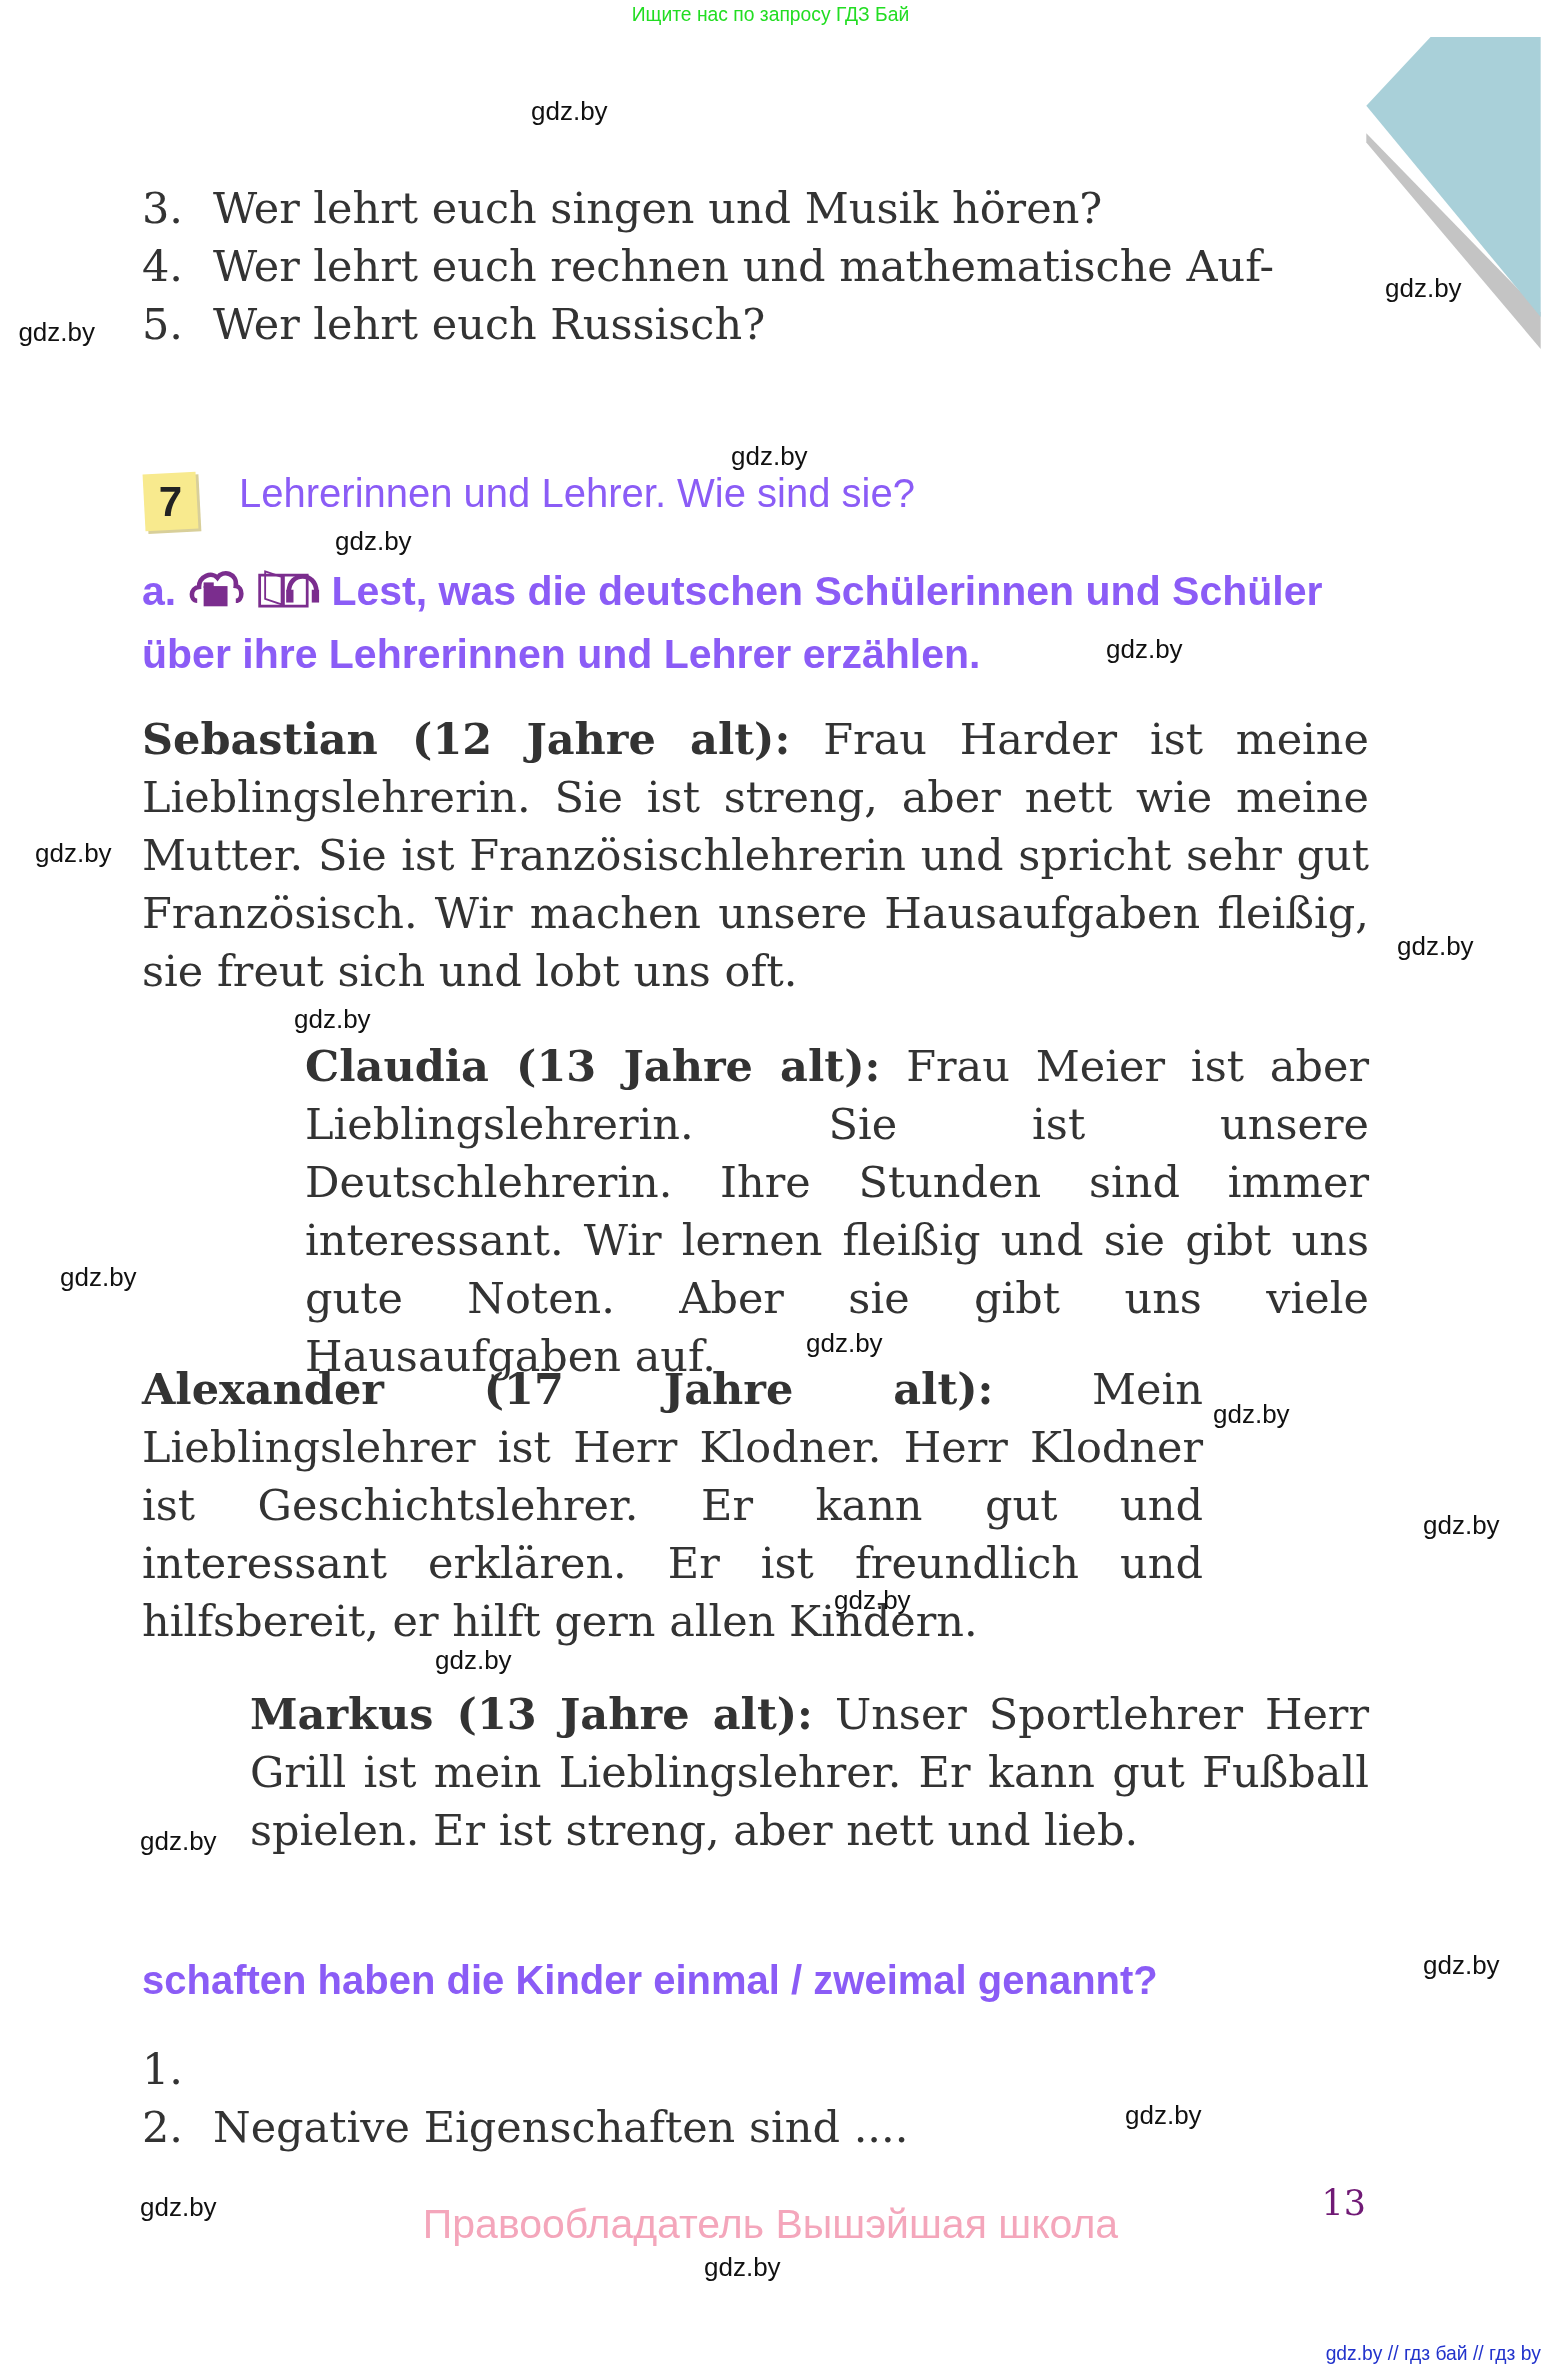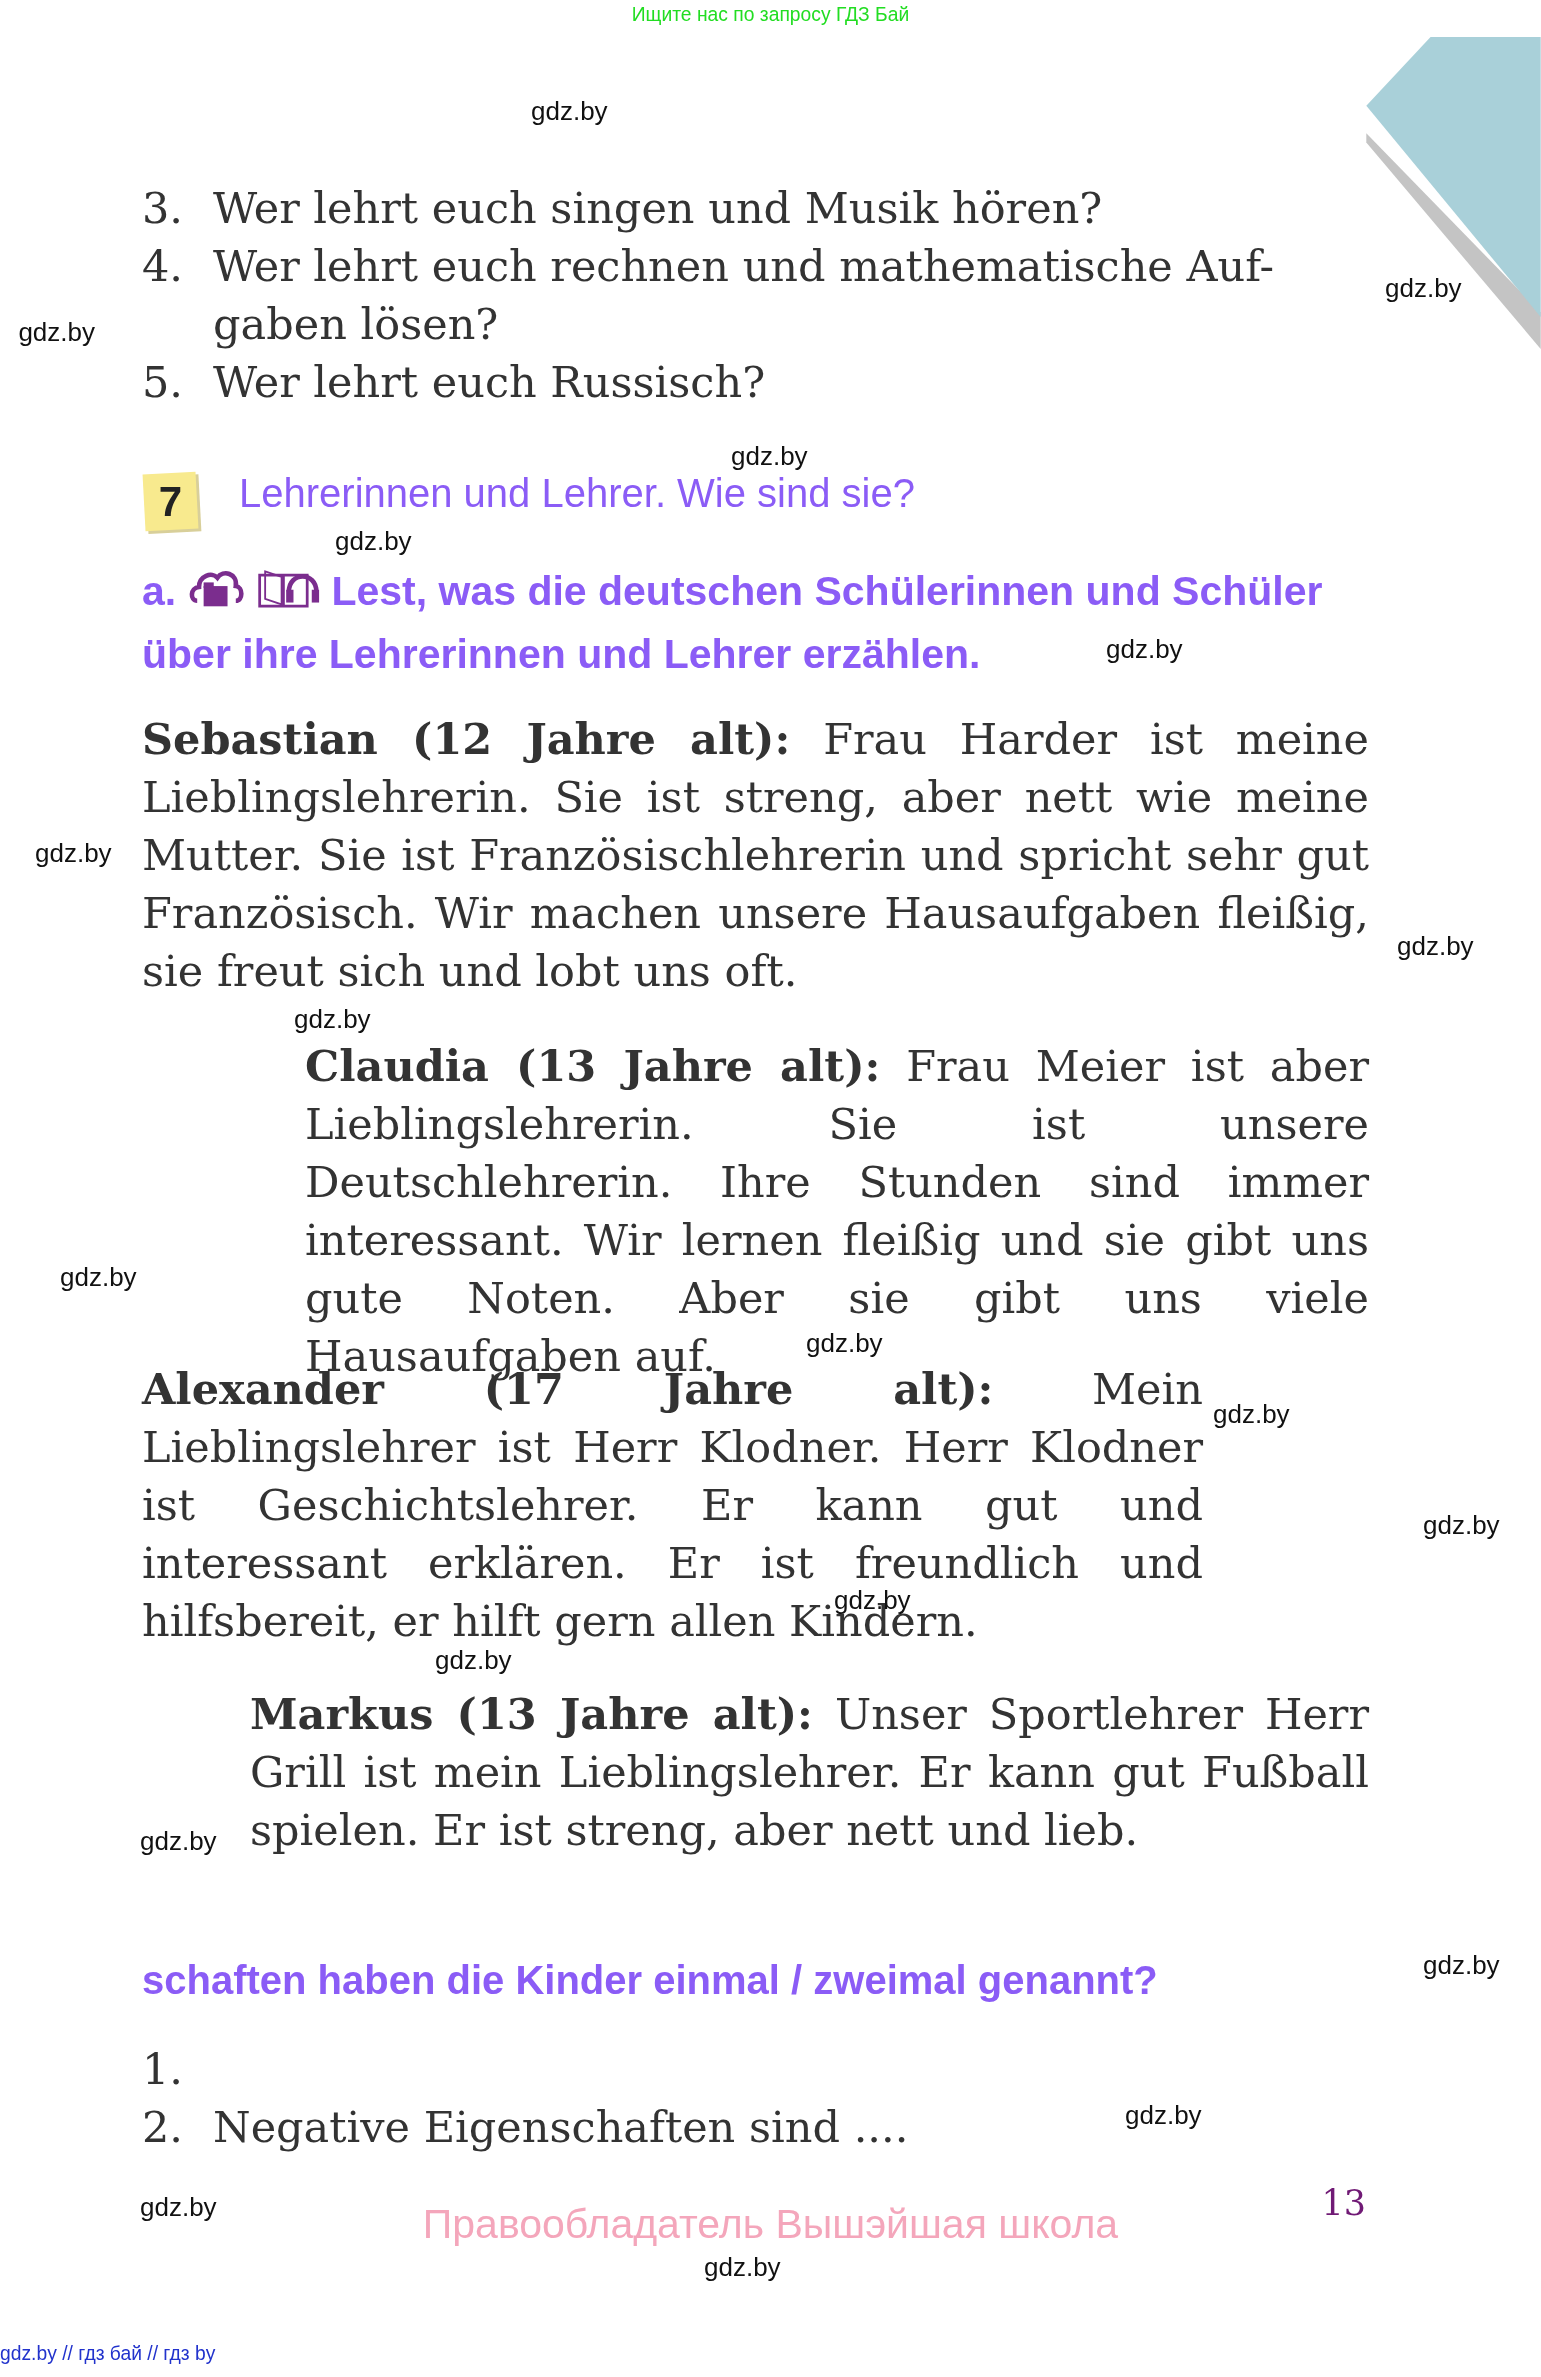--- a/index.html
+++ b/index.html
@@ -21,21 +21,21 @@
   #task-title { left:239px; top:471px; font-size:40px; font-weight:500; }
 
   .instr { left:142px; font-size:41px; font-weight:bold; line-height:58px; width:1227px; }
   .icon { display:inline-block; vertical-align:middle; }
 
   .para { font-size:43px; line-height:58px; text-align:justify; text-align-last:left; }
   .para b { font-weight:bold; }
 
   #page-number { right:175px; top:2183px; font-family:"DejaVu Serif", serif; font-size:35px; color:#701a75; }
   #copyright { top:2201px; left:0; width:1541px; text-align:center; font-family:"Liberation Sans", sans-serif; font-size:41px; color:#f4a6bb; }
-  #footer-links { top:2343px; left:0; width:1541px; text-align:left; font-family:"Liberation Sans", sans-serif; font-size:19.3px; color:#2233cc; }
+  #footer-links { top:2343px; left:0; width:1541px; text-align:right; font-family:"Liberation Sans", sans-serif; font-size:19.3px; color:#2233cc; }
 </style>
 </head>
 <body>
 
 <div id="top-banner" class="abs">Ищите нас по запросу ГДЗ Бай</div>
 
 <svg id="corner" class="abs" viewBox="0 0 190 340">
   <polygon points="0,105 190,300 190,340 0,115" fill="#c4c4c4"></polygon>
   <polygon points="0,75 70,0 190,0 190,305" fill="#a9d0d9"></polygon>
   <polygon points="5,95 20,80 190,270 190,300" fill="#c4c4c4" opacity="0"></polygon>
@@ -45,21 +45,20 @@
   <div class="qrow">
     <span class="qnum">3.</span>
     <span>Wer lehrt euch singen und Musik hören?</span>
   </div>
   <div class="qrow">
     <span class="qnum">4.</span>
     <span>Wer lehrt euch rechnen und mathematische Auf-</span>
   </div>
   <div class="qrow">
     <span class="qnum"></span>
-    <span>gaben lösen?</span>
   </div>
   <div class="qrow">
     <span class="qnum">5.</span>
     <span>Wer lehrt euch Russisch?</span>
   </div>
 </div>
 
 <div id="task-box" class="abs"></div>
 <div id="task-num" class="abs">7</div>
 <div id="task-title" class="abs sans">Lehrerinnen und Lehrer. Wie sind sie?</div>

